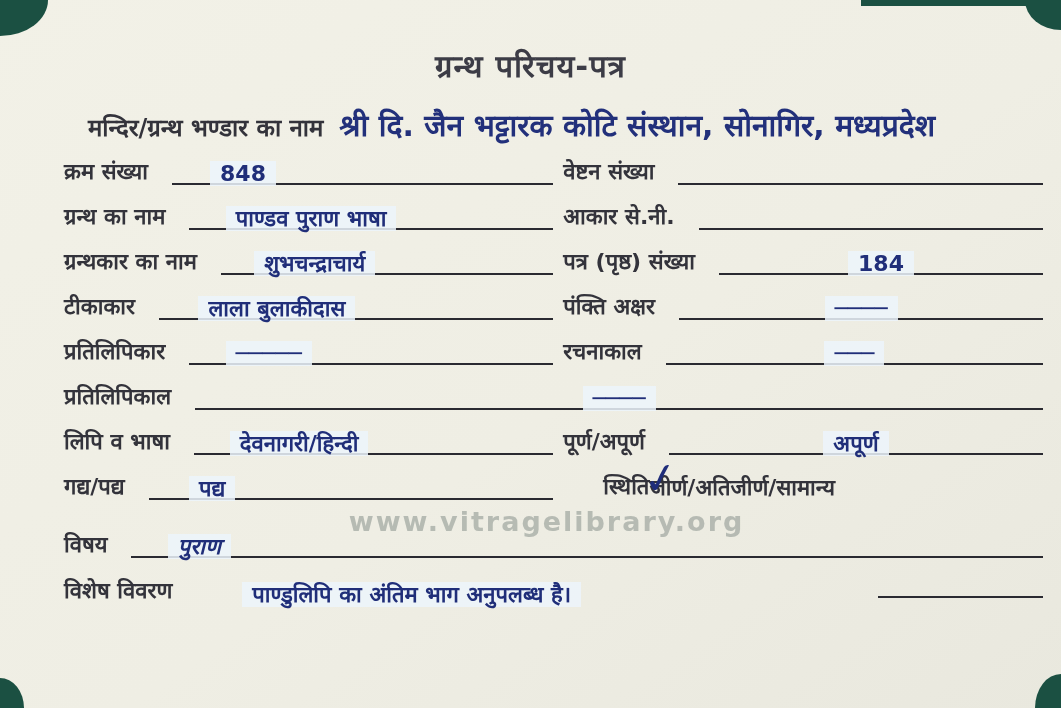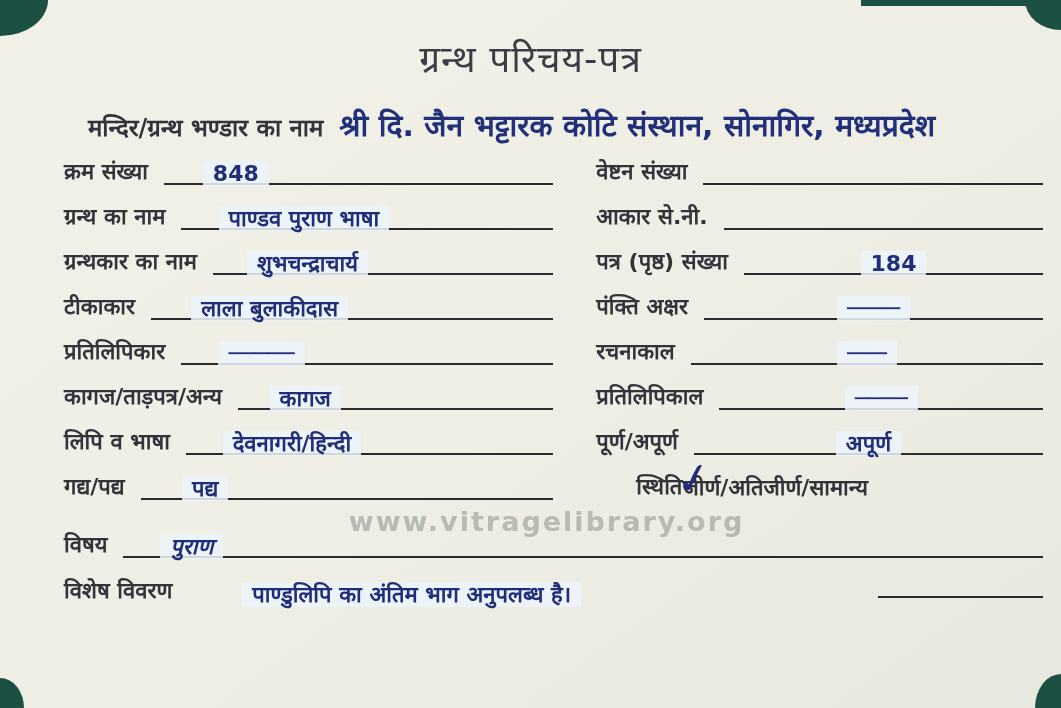--- a/index.html
+++ b/index.html
@@ -13,55 +13,55 @@
 
   
   .corner { position:absolute; background:#1b5042; z-index:5; }
   .c-tl { top:0; left:0; width:48px; height:36px; border-bottom-right-radius:100%; }
   .c-tr { top:0; right:0; width:36px; height:30px; border-bottom-left-radius:100%; }
   .c-bl { bottom:0; left:0; width:24px; height:30px; border-top-right-radius:100%; }
   .c-br { bottom:0; right:0; width:26px; height:34px; border-top-left-radius:100%; }
   .edge-tr { position:absolute; top:0; right:0; width:200px; height:6px; background:#1b5042; z-index:4; }
 
   .title {
-    position:absolute; top:32px; left:0; width:100%; text-align:center;
-    font-size:37px; font-weight:normal; color:#3c3c46; letter-spacing:1px; z-index:2;
+    position:absolute; top:44px; left:0; width:100%; text-align:center;
+    font-size:31px; font-weight:bold; color:#3c3c46; letter-spacing:1px; z-index:2;
   }
 
   .header {
     position:absolute; top:104px; left:64px; right:16px; z-index:2;
     display:flex; gap:16px; align-items:baseline; white-space:nowrap;margin-left:24px;
   }
   .header .hlbl { font-size:24px; font-weight:bold; color:#33333b; }
   .header .hval { font-size:30px; font-weight:bold; color:#22307b; }
 
   .watermark {
     position:absolute; top:506px; left:16px; width:100%; text-align:center;
     font-size:27px; font-weight:bold; letter-spacing:2px;
     color:rgba(172,178,170,0.85); z-index:1;
   }
 
   .form {
     position:absolute; top:140px; left:64px; right:18px; z-index:2;
     display:flex; flex-direction:column;
   }
-  .row { display:flex; height:45px;gap:33px; }
+  .row { display:flex; height:45px; }
   .row.r9 { margin-top:12px; height:46px; }
   .row.r10 { height:46px; }
 
   .cell { display:flex; align-items:flex-end; min-width:0; }
   .cell.left  { flex:0 0 51%; padding-right:10px; }
   .cell.right { flex:1; }
 
   .lbl {
     font-size:22px; font-weight:bold; color:#33333b;
     white-space:nowrap; line-height:1.1; padding-bottom:1px;
   }
   .line {
-    flex:1; border-bottom:2px solid #2a2a31; margin-left:16px;
+    flex:1; border-bottom:2px solid #2a2a31; margin-left:24px;
     display:flex; align-items:flex-start; min-width:12px;
   }
   .val {
     font-size:22px; font-weight:bold; color:#202e79; white-space:nowrap;
     background:rgba(236,244,252,0.85); padding:0 10px; line-height:1.15;
     margin:0 auto; transform:translateY(3px);
   }
   .cell.left .val { margin-left:10%; margin-right:auto; }
 
   
@@ -169,26 +169,20 @@
       </div>
       <div class="cell right">
         <span class="lbl">रचनाकाल</span>
         <span class="line">
             <span class="val">───</span>
           </span>
       </div>
     </div>
 
     <div class="row">
-      <div class="cell left">
-        <span class="lbl">कागज/ताड़पत्र/अन्य</span>
-        <span class="line">
-            <span class="val">कागज</span>
-          </span>
-      </div>
       <div class="cell right">
         <span class="lbl">प्रतिलिपिकाल</span>
         <span class="line">
             <span class="val">────</span>
           </span>
       </div>
     </div>
 
     <div class="row">
       <div class="cell left">

